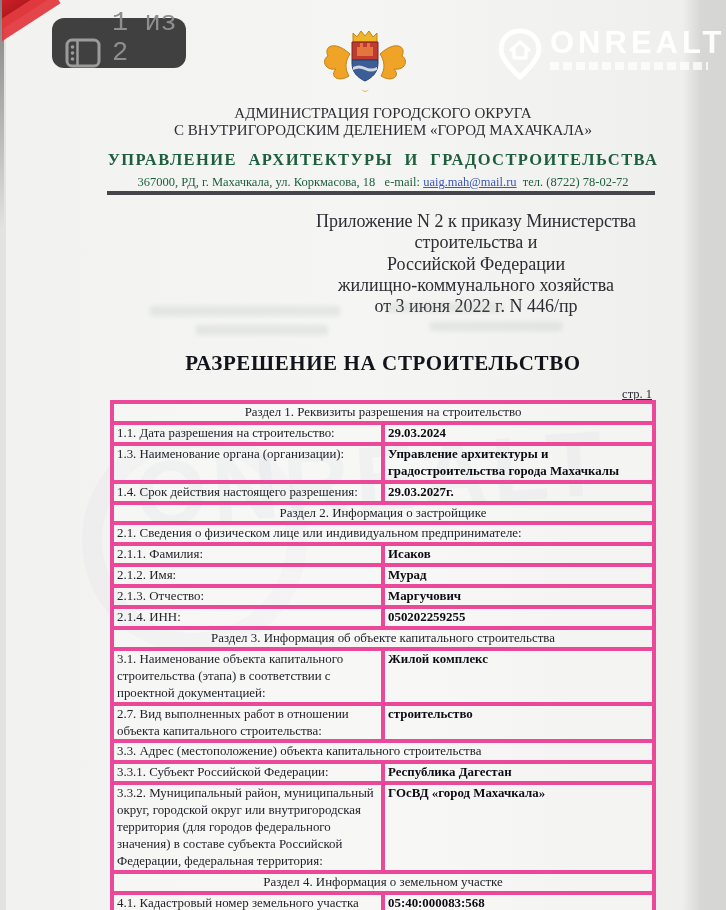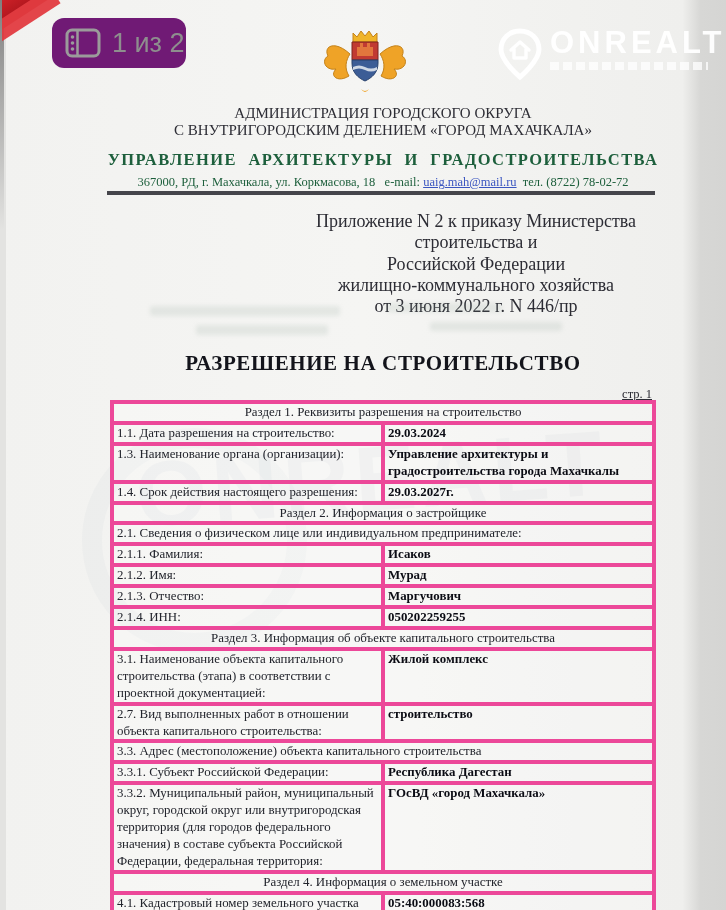--- a/index.html
+++ b/index.html
@@ -12,23 +12,23 @@
   
   .left-edge{left:0;top:0;width:6px;height:100%;background:#e3e3e1;}
   .left-edge-dark{left:0;top:0;width:4px;height:230px;background:linear-gradient(#5f5f5f,rgba(95,95,95,0));opacity:.75;}
   
   .ribbon{left:2px;top:0;width:66px;height:54px;overflow:hidden;}
   .ribbon .s1{position:absolute;left:-26px;top:-14px;width:98px;height:26px;
     background:linear-gradient(var(--ribbon-red),#a8141b);transform:rotate(-33deg);}
   .ribbon .s2{position:absolute;left:-22px;top:8px;width:82px;height:19px;
     background:#e23b40;transform:rotate(-33deg);opacity:.95;}
   
-  .page-badge{left:52px;top:18px;width:134px;height:50px;border-radius:12px;background:#701a75;
-    display:flex;align-items:center;gap:11px;padding-left:13px;box-sizing:border-box;
-    font-family:Liberation Sans, sans-serif;}
+  .page-badge{left:52px;top:18px;width:134px;height:50px;border-radius:12px;background:#404040;
+    display:flex;align-items:flex-end;gap:11px;padding-left:13px;box-sizing:border-box;
+    font-family:Liberation Mono, monospace;}
   .page-badge .lbl{font-size:27px;color:var(--badge-gray);}
   
   .emblem{left:320px;top:27px;width:90px;height:70px;}
   
   .brand{left:497px;top:28px;width:205px;height:58px;display:flex;align-items:flex-start;gap:7px;}
   .brand .name{font-family:"Liberation Sans",sans-serif;font-weight:800;font-size:31px;
     letter-spacing:4px;color:rgba(255,255,255,.95);line-height:30px;}
   .brand .sub{margin-top:4px;height:8px;width:158px;opacity:.8;
     background:repeating-linear-gradient(90deg,rgba(255,255,255,.95) 0 9px,rgba(255,255,255,0) 9px 13px);}
   

